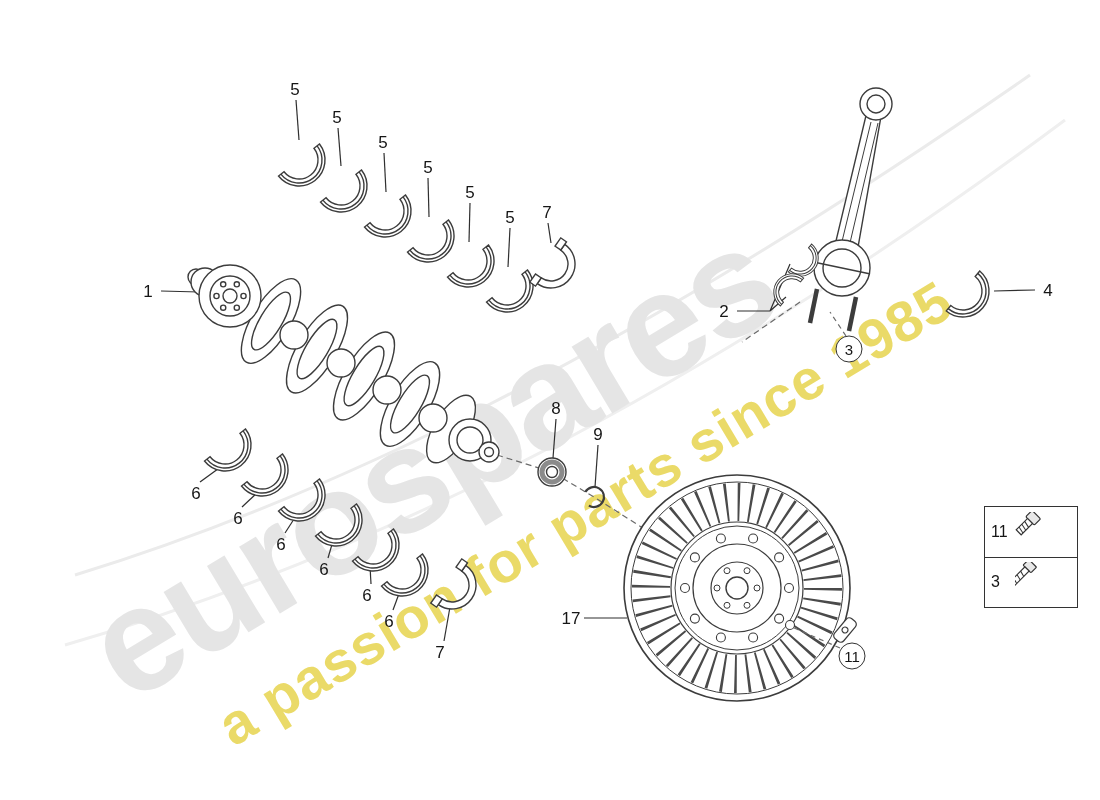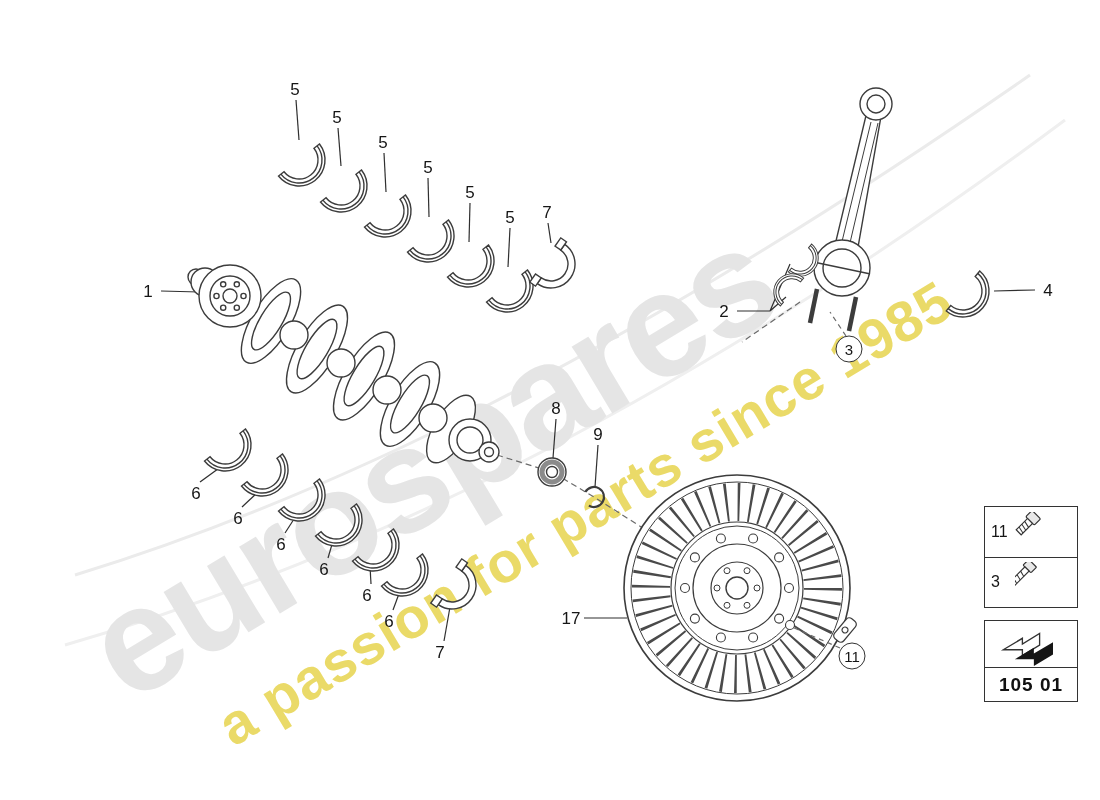--- a/index.html
+++ b/index.html
@@ -288,22 +288,14 @@
           <rect x="-3" y="0" width="6" height="24" fill="#fff" stroke="#333" stroke-width="1.2"></rect>
           <line x1="-3" y1="6" x2="3" y2="7.5" stroke="#333" stroke-width="1"></line>
           <line x1="-3" y1="11" x2="3" y2="12.5" stroke="#333" stroke-width="1"></line>
           <line x1="-3" y1="16" x2="3" y2="17.5" stroke="#333" stroke-width="1"></line>
           <line x1="-3" y1="21" x2="3" y2="22.5" stroke="#333" stroke-width="1"></line>
         </g>
       </svg>
     </div>
   </div>
 
-  <div class="code-box">
-    <svg class="arrow-svg" viewBox="0 0 74 46">
-      <path d="M8 28 L28 16 L28 22 L46 11 L46 23 L28 34 L28 28 Z" fill="#fff" stroke="#333" stroke-width="1.4"></path>
-      <path d="M20 38 L40 26 L40 32 L60 20 L60 33 L40 45 L40 38 Z" fill="#151515"></path>
-    </svg>
-    <div class="code-divider"></div>
-    <div class="code-label">105 01</div>
-  </div>
 
 </div>
 
 </body></html>

